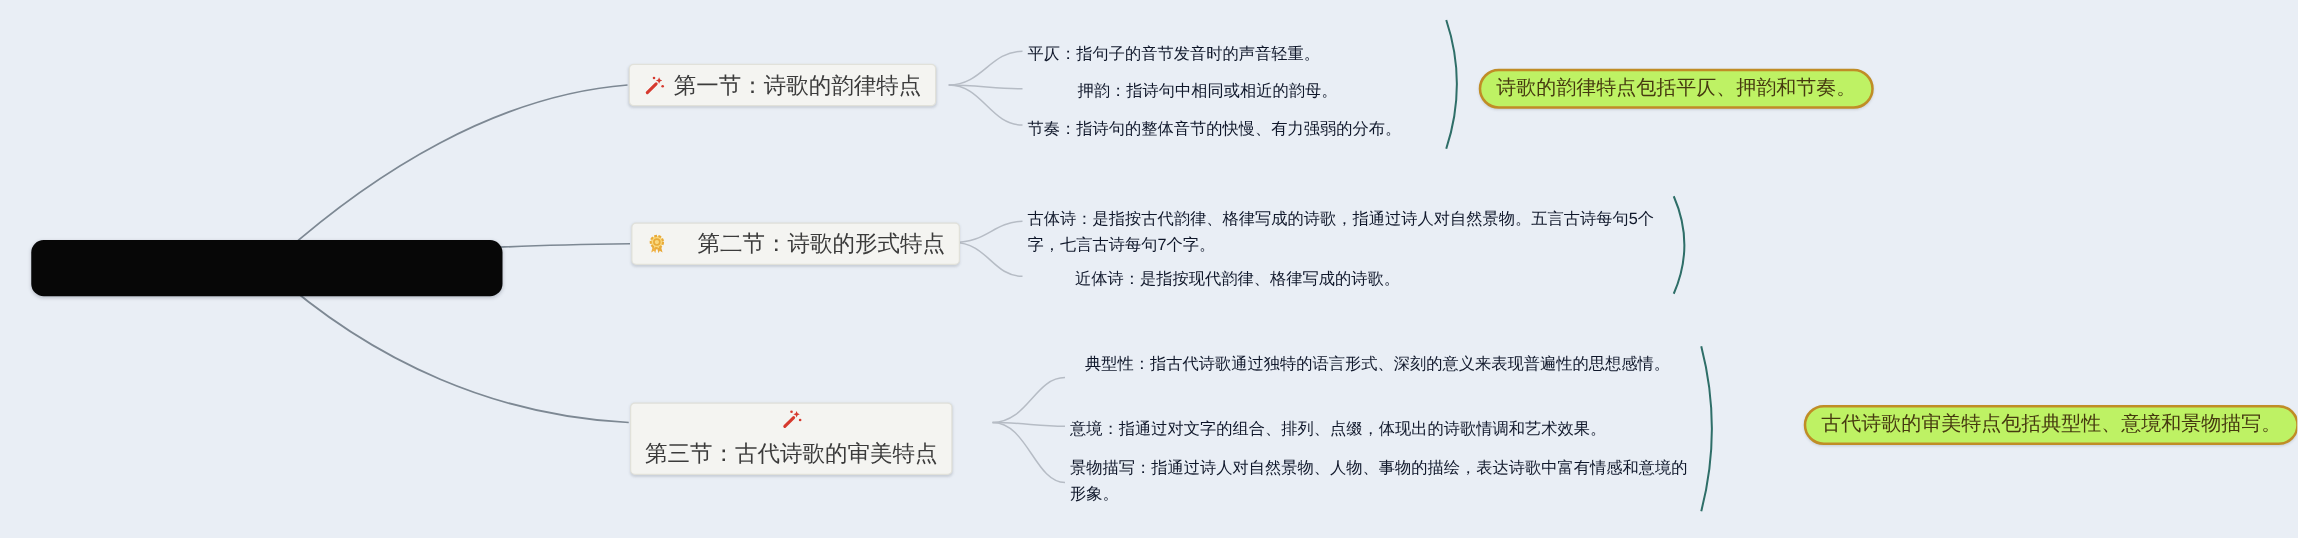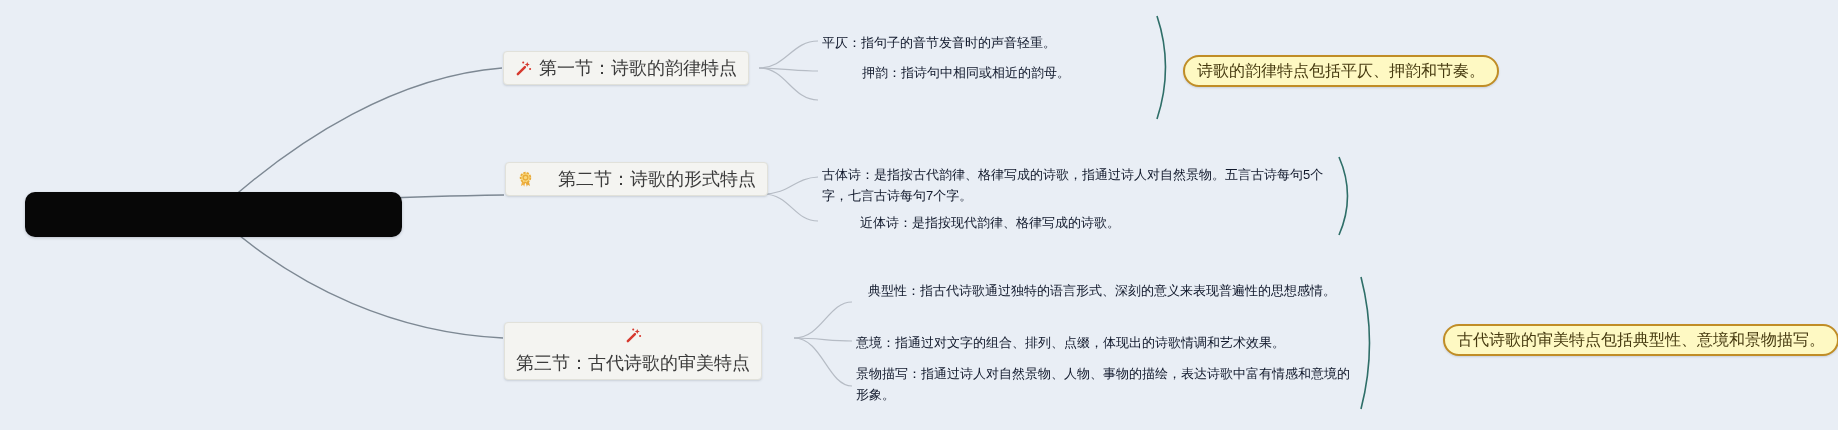--- a/index.html
+++ b/index.html
@@ -45,21 +45,21 @@
   .detail {
     position: absolute;
     font-size: 13px;
     line-height: 21px;
     color: #0f172a;
     z-index: 1;
   }
   .nowrap { white-space: nowrap; }
   .summary-topic {
     position: absolute;
-    background: #fef9c3;
+    background: #bef264;
     border: 2px solid #c08d26;
     border-radius: 16px;
     padding: 2px 12px;
     font-size: 16px;
     line-height: 24px;
     color: #463a10;
     white-space: nowrap;
     z-index: 2;
     box-shadow: 0 1px 2px rgba(60,70,90,.18);
   }
@@ -99,23 +99,24 @@
         <line x1="3" y1="15" x2="10.5" y2="7.5" stroke="#d6392e" stroke-width="2.6" stroke-linecap="round"></line>
         <path d="M13 2 l.8 1.9 1.9 .8 -1.9 .8 -.8 1.9 -.8 -1.9 -1.9 -.8 1.9 -.8 z" fill="#d6392e"></path>
         <circle cx="16" cy="9.5" r="1.1" fill="#d6392e"></circle>
         <circle cx="8.7" cy="2.6" r="1.1" fill="#d6392e"></circle>
       </svg>
     </span>
     <span>第一节：诗歌的韵律特点</span>
   </div>
   <div class="detail nowrap" style="left:822px; top:32px;">平仄：指句子的音节发音时的声音轻重。</div>
   <div class="detail nowrap" style="left:822px; top:62px;margin-left:40px;">押韵：指诗句中相同或相近的韵母。</div>
+  <div class="detail nowrap" style="left:822px; top:92px;">节奏：指诗句的整体音节的快慢、有力强弱的分布。</div>
   <div class="summary-topic" style="left:1183px; top:55px;">诗歌的韵律特点包括平仄、押韵和节奏。</div>
 
-  <div class="topic" style="left:505px; top:162px;gap:24px;">
+  <div class="topic" style="left:505px; top:178px;gap:24px;">
     <span class="icon">
       <svg viewBox="0 0 18 18" width="17" height="17">
         <path d="M5.5 10.8 L4.2 15.8 L6.6 14.5 L7.6 16.6 L8.8 11.8 Z" fill="#f0b143"></path>
         <path d="M12.5 10.8 L13.8 15.8 L11.4 14.5 L10.4 16.6 L9.2 11.8 Z" fill="#e8a93a"></path>
         <circle cx="9" cy="7" r="5.2" fill="#f9d87e" stroke="#e9ab39" stroke-width="1.8" stroke-dasharray="2.4 1.2"></circle>
         <circle cx="9" cy="7" r="2.5" fill="none" stroke="#e9ab39" stroke-width="1.4"></circle>
       </svg>
     </span>
     <span>第二节：诗歌的形式特点</span>
   </div>

